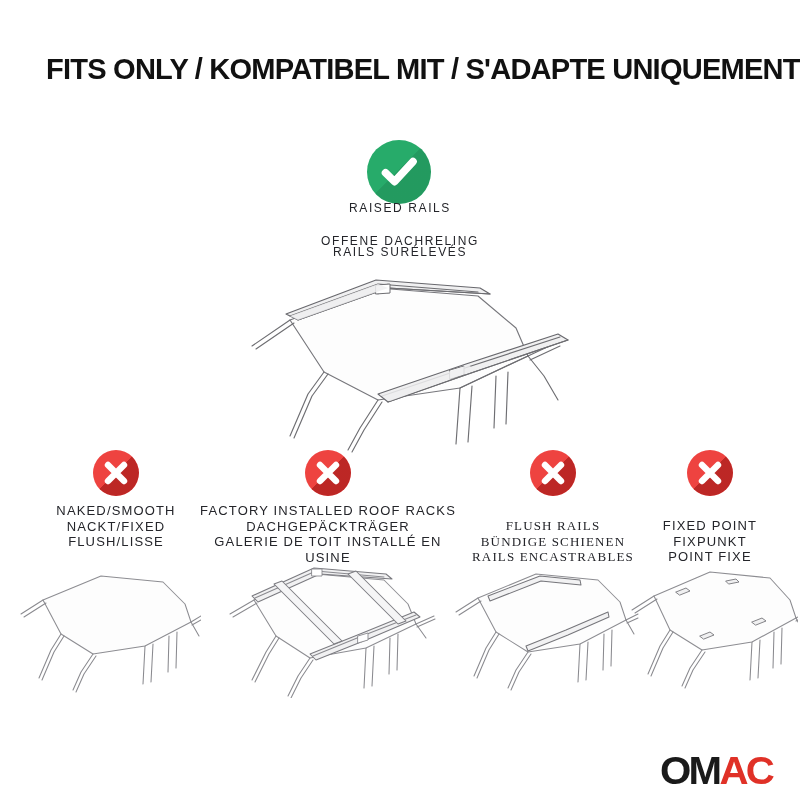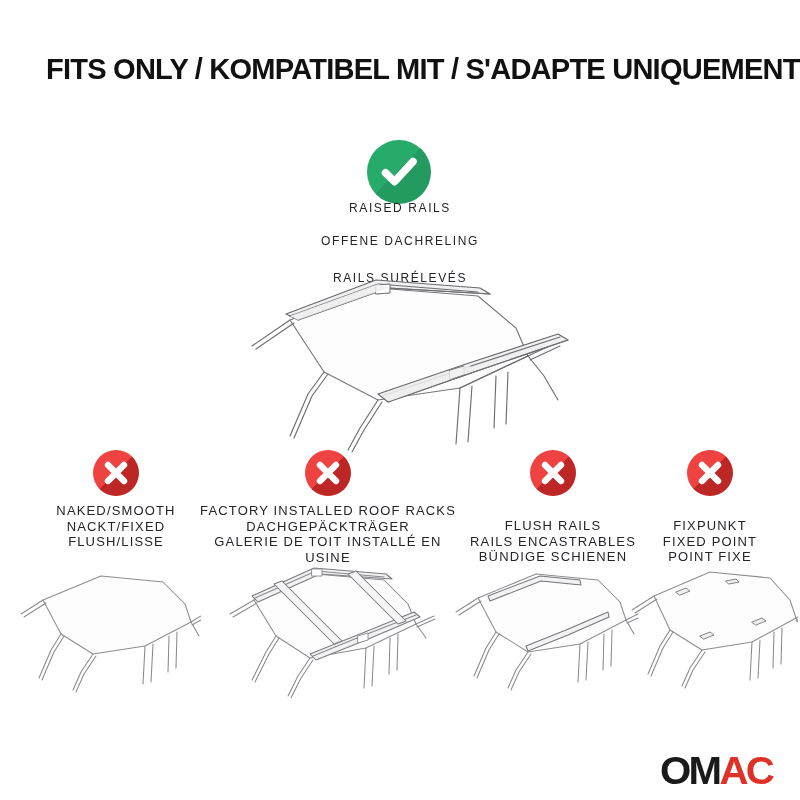--- a/index.html
+++ b/index.html
@@ -61,21 +61,21 @@
     left: 0;
     width: 800px;
     text-align: center;
     color: #24252a;
     font-size: 12px;
     letter-spacing: 1.6px;
     font-weight: 400;
   }
   #approve-line-0 { top: 201px; }
   #approve-line-1 { top: 234px; }
-  #approve-line-2 { top: 245px; margin-top: 26px; }
+  #approve-line-2 { top: 245px; }
 
   
   .reject-item { position: absolute; top: 450px; }
   .reject-badge {
     position: absolute;
     width: 46px;
     height: 46px;
     border-radius: 50%;
     background: #ee4340;
     overflow: hidden;
@@ -103,21 +103,21 @@
   #reject-2 { left: 443px; width: 220px; }
   #reject-3 { left: 620px; width: 180px; }
 
   #reject-0 .reject-badge { left: 93px; }
   #reject-1 .reject-badge { left: 105px; }
   #reject-2 .reject-badge { left: 87px; }
   #reject-3 .reject-badge { left: 67px; }
 
   #reject-0 .reject-text { left: 0; top: 53px; width: 232px; }
   #reject-1 .reject-text { left: 0; top: 53px; width: 256px; text-align: center; }
-  #reject-2 .reject-text { left: 0; top: 68px; width: 220px; }
+  #reject-2 .reject-text { left: 0; top: 68px; width: 220px; font-family: Liberation Serif, serif; }
   #reject-3 .reject-text { left: 0; top: 68px; width: 180px; }
 
   
   .illus { position: absolute; }
   #illus-main  { left: 228px; top: 268px; }
   #illus-rej-0 { left: 5px;   top: 560px; }
   #illus-rej-1 { left: 208px; top: 548px; }
   #illus-rej-2 { left: 440px; top: 558px; }
   #illus-rej-3 { left: 618px; top: 556px; }
 
@@ -221,35 +221,35 @@
 
 <div class="reject-item" id="reject-2">
   <div class="reject-badge">
     <div class="shadow"></div>
     <svg width="46" height="46" viewBox="0 0 46 46">
       <path d="M15 15 L31 31 M31 15 L15 31" stroke="#ffffff" stroke-width="6.4" stroke-linecap="round"></path>
     </svg>
   </div>
   <div class="reject-text">
     <div>FLUSH RAILS</div>
+    <div>BÜNDIGE SCHIENEN</div>
     <div>RAILS ENCASTRABLES</div>
-    <div>BÜNDIGE SCHIENEN</div>
   </div>
 </div>
 
 <div class="reject-item" id="reject-3">
   <div class="reject-badge">
     <div class="shadow"></div>
     <svg width="46" height="46" viewBox="0 0 46 46">
       <path d="M15 15 L31 31 M31 15 L15 31" stroke="#ffffff" stroke-width="6.4" stroke-linecap="round"></path>
     </svg>
   </div>
   <div class="reject-text">
+    <div>FIXED POINT</div>
     <div>FIXPUNKT</div>
-    <div>FIXED POINT</div>
     <div>POINT FIXE</div>
   </div>
 </div>
 
 <div class="illus" id="illus-rej-0">
   <svg width="196" height="135" viewBox="0 0 196 135">
     <g fill="none" stroke="#8a8a8f" stroke-width="1.05" stroke-linejoin="round" stroke-linecap="round">
       <path d="M38 40 L96 16 L158 22 L180 44 L186 62 L140 86 L88 94 L56 74 Z" fill="#fdfdfd" stroke="#8d8d92"></path>
       <path d="M38 40 L16 54 M41 43 L19 57"></path>
       <path d="M56 74 L46 90 L34 118 M59 76 L49 92 L37 120"></path>

